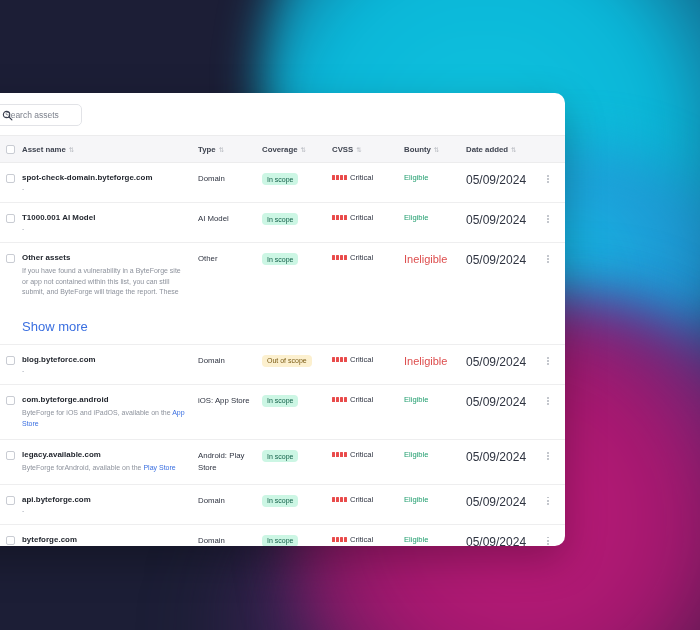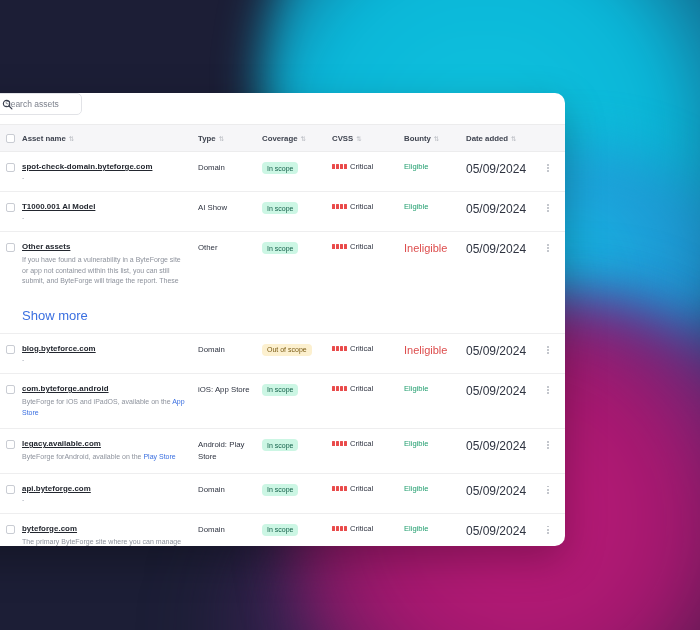--- a/index.html
+++ b/index.html
@@ -58,21 +58,21 @@
     overflow: hidden;
   }
   #card-inner {
     position: absolute;
     left: 92px; top: 0;
     width: 565px; height: 453px;
     padding: 0;
   }
 
   
-  #search-row { padding: 0 12px 9px 0; }
+  #search-row { padding: 11px 12px 9px 0; }
   #search-box {
     position: relative;
     width: 174px; height: 22px;
     border: 1px solid #e2e3e7;
     border-radius: 5px;
     background: #fff;
     display: flex; align-items: center;
     margin-left: -92px;
     padding-left: 96px;
   }
@@ -126,21 +126,21 @@
   .cb {
     width: 9px; height: 9px;
     border: 1px solid #c9ccd3;
     border-radius: 2px;
     background: #fff;
     display: block;
     margin-top: 1px;
     margin-left: 0;
     cursor: pointer;
   }
-  .asset-name { font-weight: bold; font-size: 7.9px; color: #23272f; letter-spacing: 0.05px; text-decoration: underline; }
+  .asset-name { font-weight: bold; font-size: 7.9px; color: #23272f; letter-spacing: 0.05px; }
   .asset-desc {
     font-size: 7px; color: #8d929c;
     line-height: 1.52;
     margin-top: 4px;
     max-width: 165px;
   }
   .asset-dash { font-size: 7px; color: #a9aeb8; margin-top: 3px; }
   .inline-link { color: #3a6fe0; text-decoration: none; }
   .show-more {
     display: inline-block;
@@ -272,21 +272,21 @@
             </tr>
             <tr>
               <td class="col-check">
                 <span class="cb"></span>
               </td>
               <td class="col-name">
                 <div class="asset-name">T1000.001 AI Model</div>
                 <div class="asset-dash">-</div>
               </td>
               <td class="col-type">
-                <div class="type-cell">AI Show</div>
+                <div class="type-cell">AI Model</div>
               </td>
               <td class="col-cov"><span class="badge badge-inscope">In scope</span></td>
               <td class="col-cvss">
                 <div class="cvss-cell">
                   <span class="sev-bars">
                     <i></i>
                     <i></i>
                     <i></i>
                     <i></i>
                   </span>

